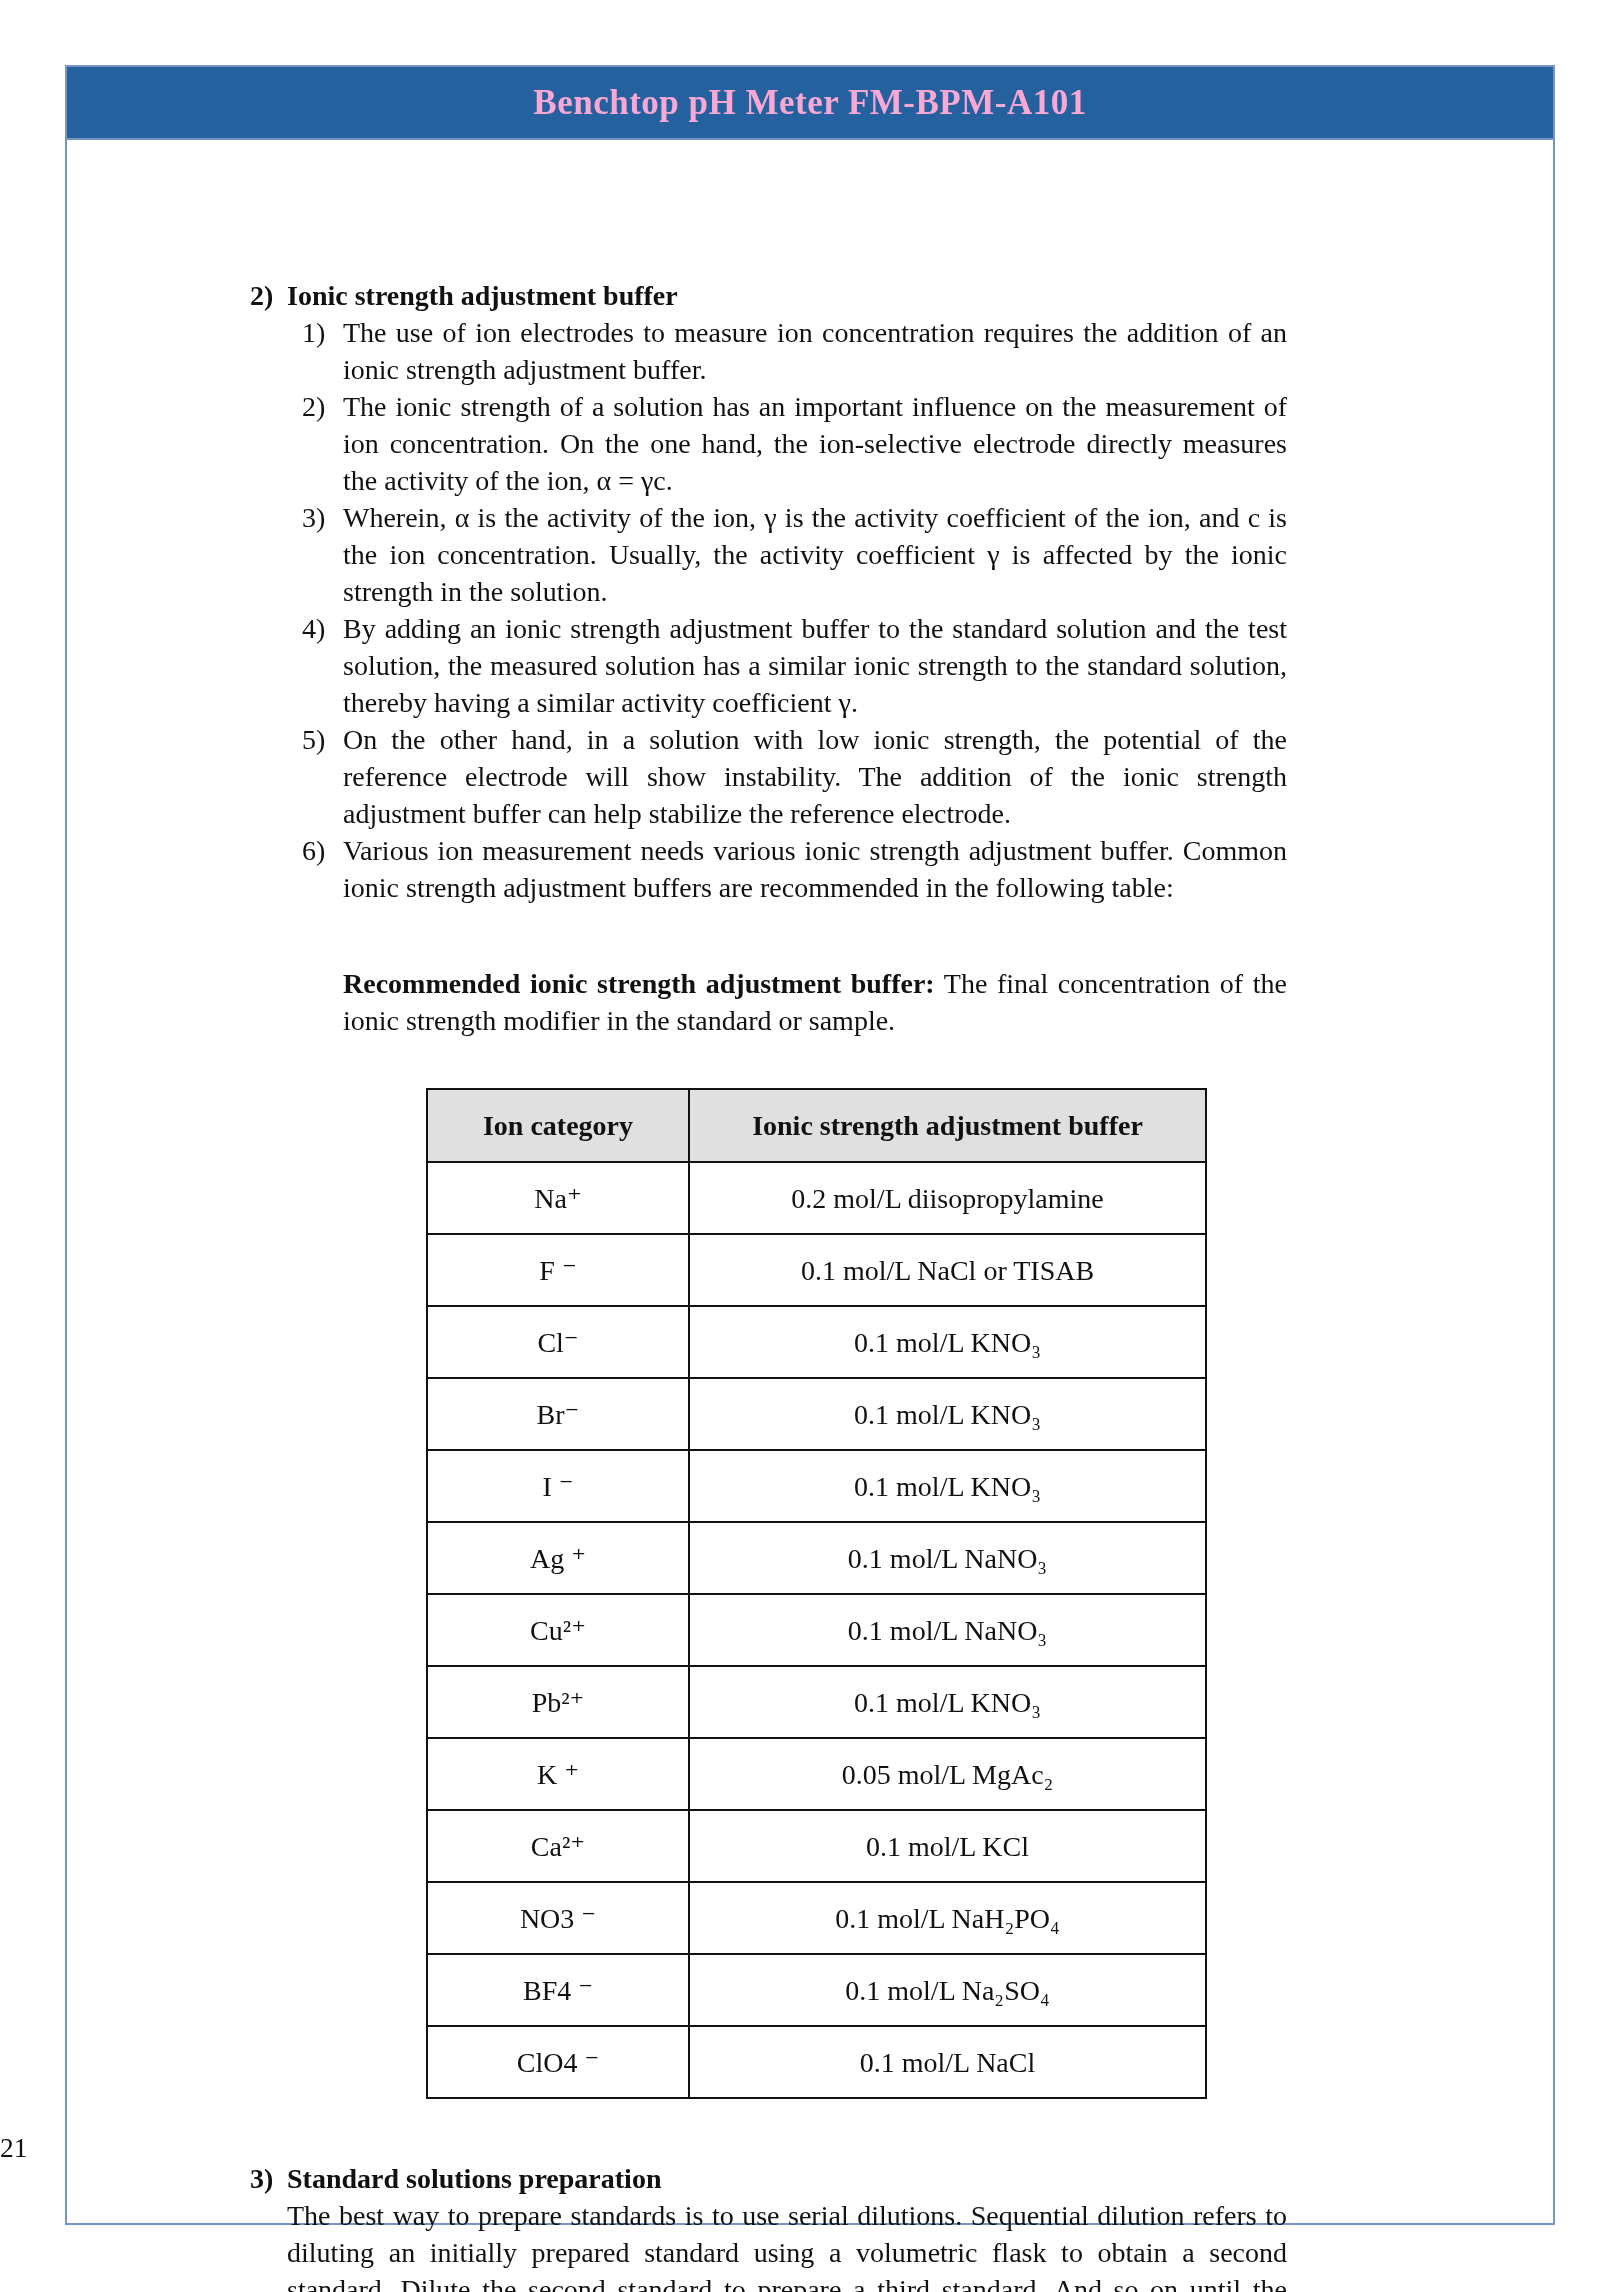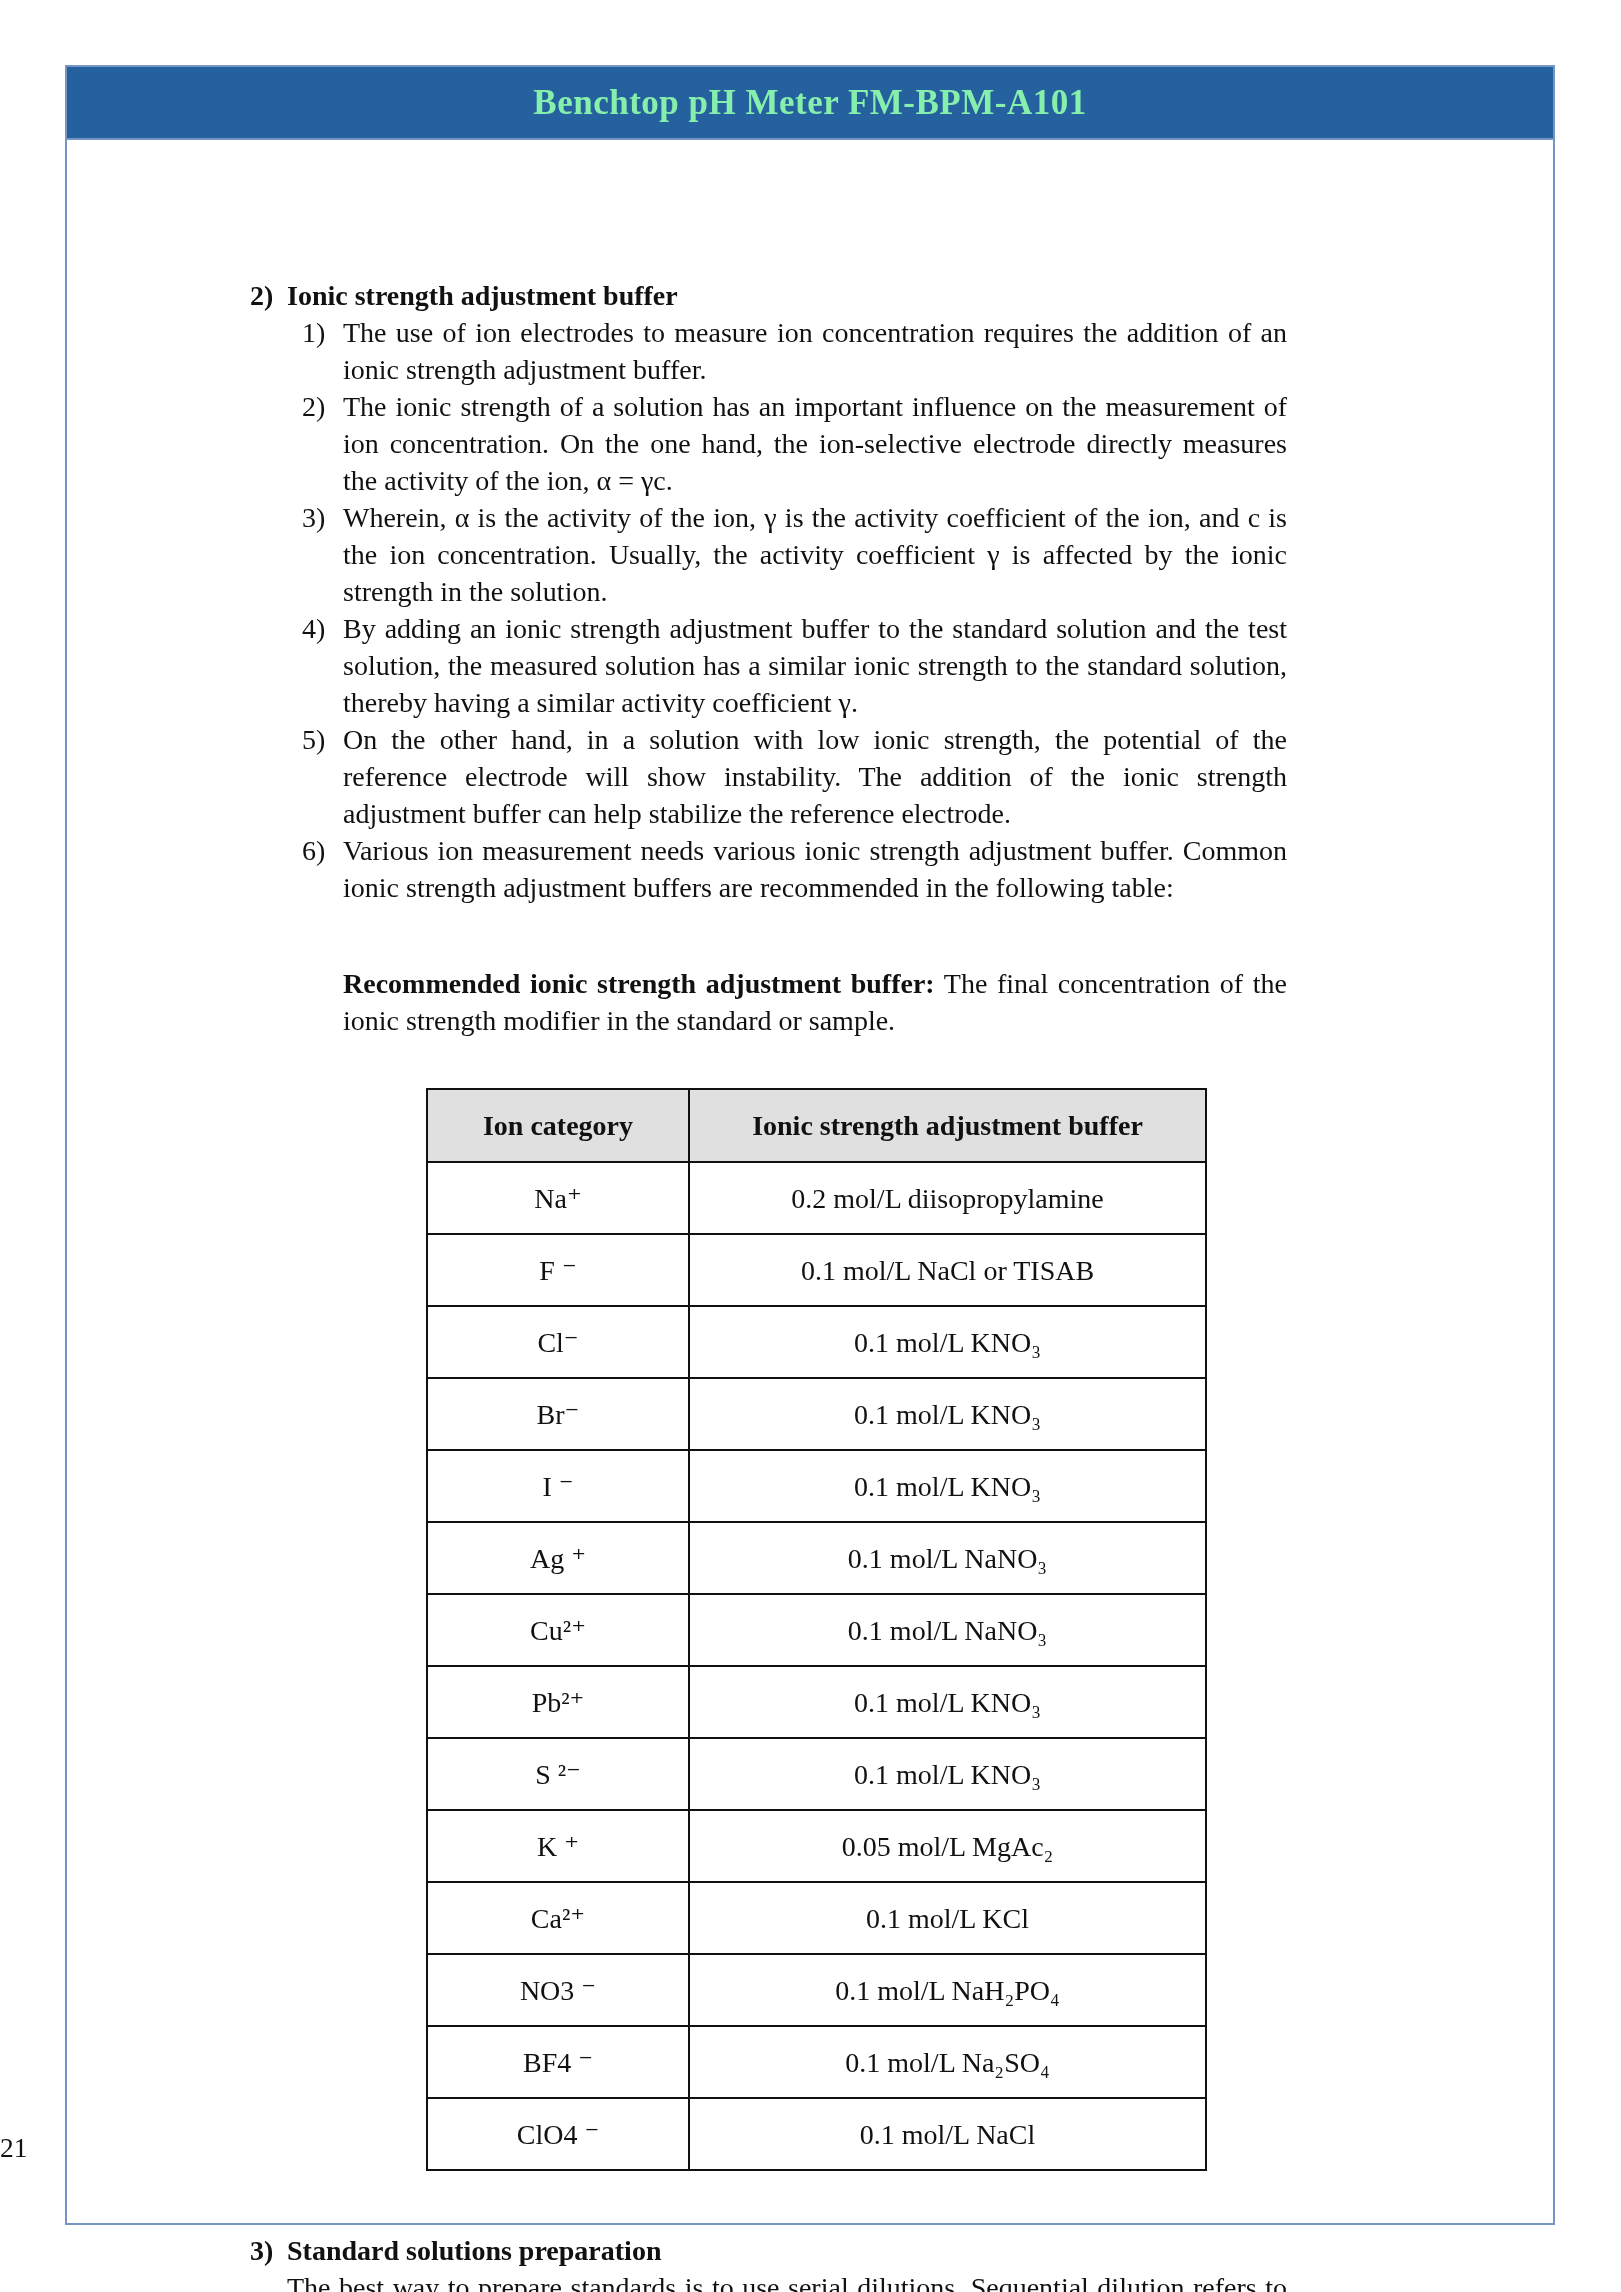--- a/index.html
+++ b/index.html
@@ -23,21 +23,21 @@
   }
   .band {
     height: 71px;
     background: var(--header-bg, #24619E);
     border-bottom: 2px solid var(--frame-border, #7596C4);
     display: flex;
     align-items: center;
     justify-content: center;
   }
   .band .title {
-    color: #86efac;
+    color: #f9a8d4;
     font-weight: bold;
     font-size: 35px;
     letter-spacing: 0.5px;
   }
   .content {
     position: absolute;
     left: 0;
     top: 0;
     width: 1458px;
     padding-top: 277px;
@@ -184,24 +184,20 @@
         <tr>
           <td>Cu²⁺</td>
           <td>0.1 mol/L NaNO₃</td>
         </tr>
 
         <tr>
           <td>Pb²⁺</td>
           <td>0.1 mol/L KNO₃</td>
         </tr>
 
-        <tr>
-          <td>S ²⁻</td>
-          <td>0.1 mol/L KNO₃</td>
-        </tr>
 
         <tr>
           <td>K ⁺</td>
           <td>0.05 mol/L MgAc₂</td>
         </tr>
 
         <tr>
           <td>Ca²⁺</td>
           <td>0.1 mol/L KCl</td>
         </tr>

